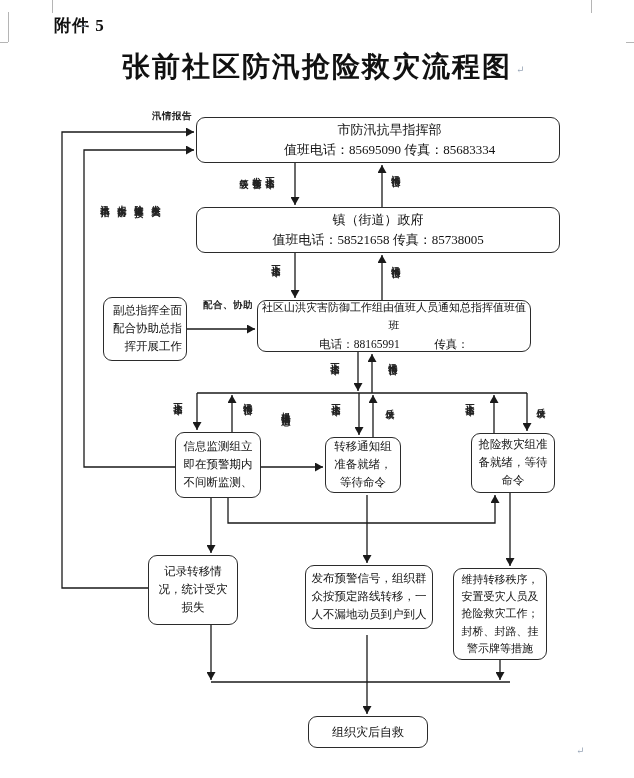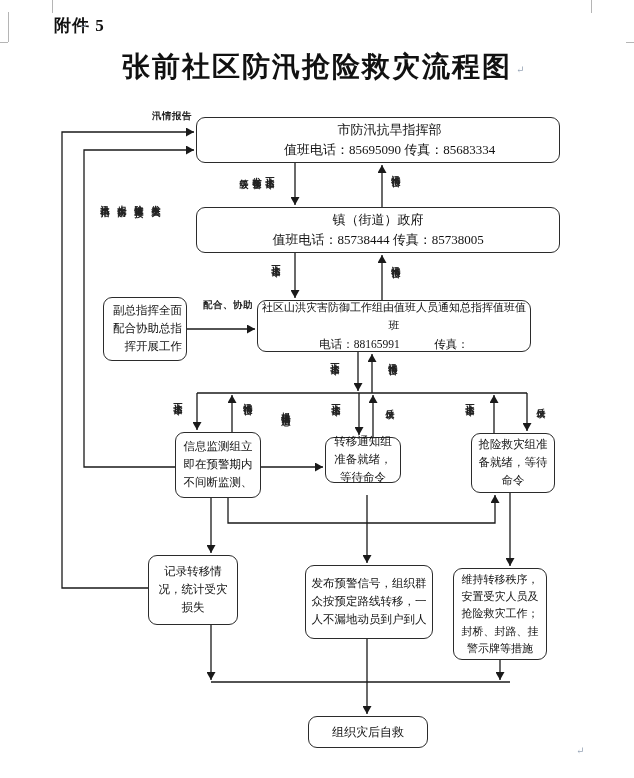--- a/index.html
+++ b/index.html
@@ -80,49 +80,49 @@
   <span class="pilcrow" style="left:516px;top:64px;">↵</span>
   <span class="pilcrow" style="left:576px;top:745px;">↵</span>
 
   <div class="rbox" style="left:196px;top:117px;width:364px;height:46px;font-size:13px;padding-left:27px;">
     <span>市防汛抗旱指挥部</span>
     <span>值班电话：85695090 传真：85683334</span>
   </div>
 
   <div class="rbox" style="left:196px;top:207px;width:364px;height:46px;font-size:13px;">
     <span>镇（街道）政府</span>
-    <span>值班电话：85738444 传真：85738005</span>
+    <span>值班电话：58521658 传真：85738005</span>
   </div>
 
   <div class="rbox" style="left:257px;top:300px;width:274px;height:52px;font-size:11px;line-height:1.7;">
     <span>社区山洪灾害防御工作组由值班人员通知总指挥值班值班</span>
     <span style="font-size:11.5px;">电话：88165991　　　传真：</span>
   </div>
 
   <div class="rbox" style="left:103px;top:297px;width:84px;height:64px;font-size:11.5px;text-align:right;">
     <span>副总指挥全面配合协助总指挥开展工作</span>
   </div>
 
   <div class="rbox" style="left:175px;top:432px;width:86px;height:66px;font-size:11.5px;">
     <span>信息监测组立即在预警期内不间断监测、</span>
   </div>
 
-  <div class="rbox" style="left:325px;top:437px;width:76px;height:46px;font-size:11.5px;">
+  <div class="rbox" style="left:325px;top:437px;width:76px;height:56px;font-size:11.5px;">
     <span>转移通知组准备就绪，等待命令</span>
   </div>
 
   <div class="rbox" style="left:471px;top:433px;width:84px;height:60px;font-size:11.5px;">
     <span>抢险救灾组准备就绪，等待命令</span>
   </div>
 
   <div class="rbox" style="left:148px;top:555px;width:90px;height:70px;font-size:11.5px;">
     <span>记录转移情况，统计受灾损失</span>
   </div>
 
-  <div class="rbox" style="left:305px;top:565px;width:128px;height:74px;font-size:11.5px;">
+  <div class="rbox" style="left:305px;top:565px;width:128px;height:64px;font-size:11.5px;">
     <span>发布预警信号，组织群众按预定路线转移，一人不漏地动员到户到人</span>
   </div>
 
   <div class="rbox" style="left:453px;top:568px;width:94px;height:92px;font-size:11px;">
     <span>维持转移秩序，安置受灾人员及抢险救灾工作；封桥、封路、挂警示牌等措施</span>
   </div>
 
   <div class="rbox" style="left:308px;top:716px;width:120px;height:32px;font-size:12px;">
     <span>组织灾后自救</span>
   </div>

